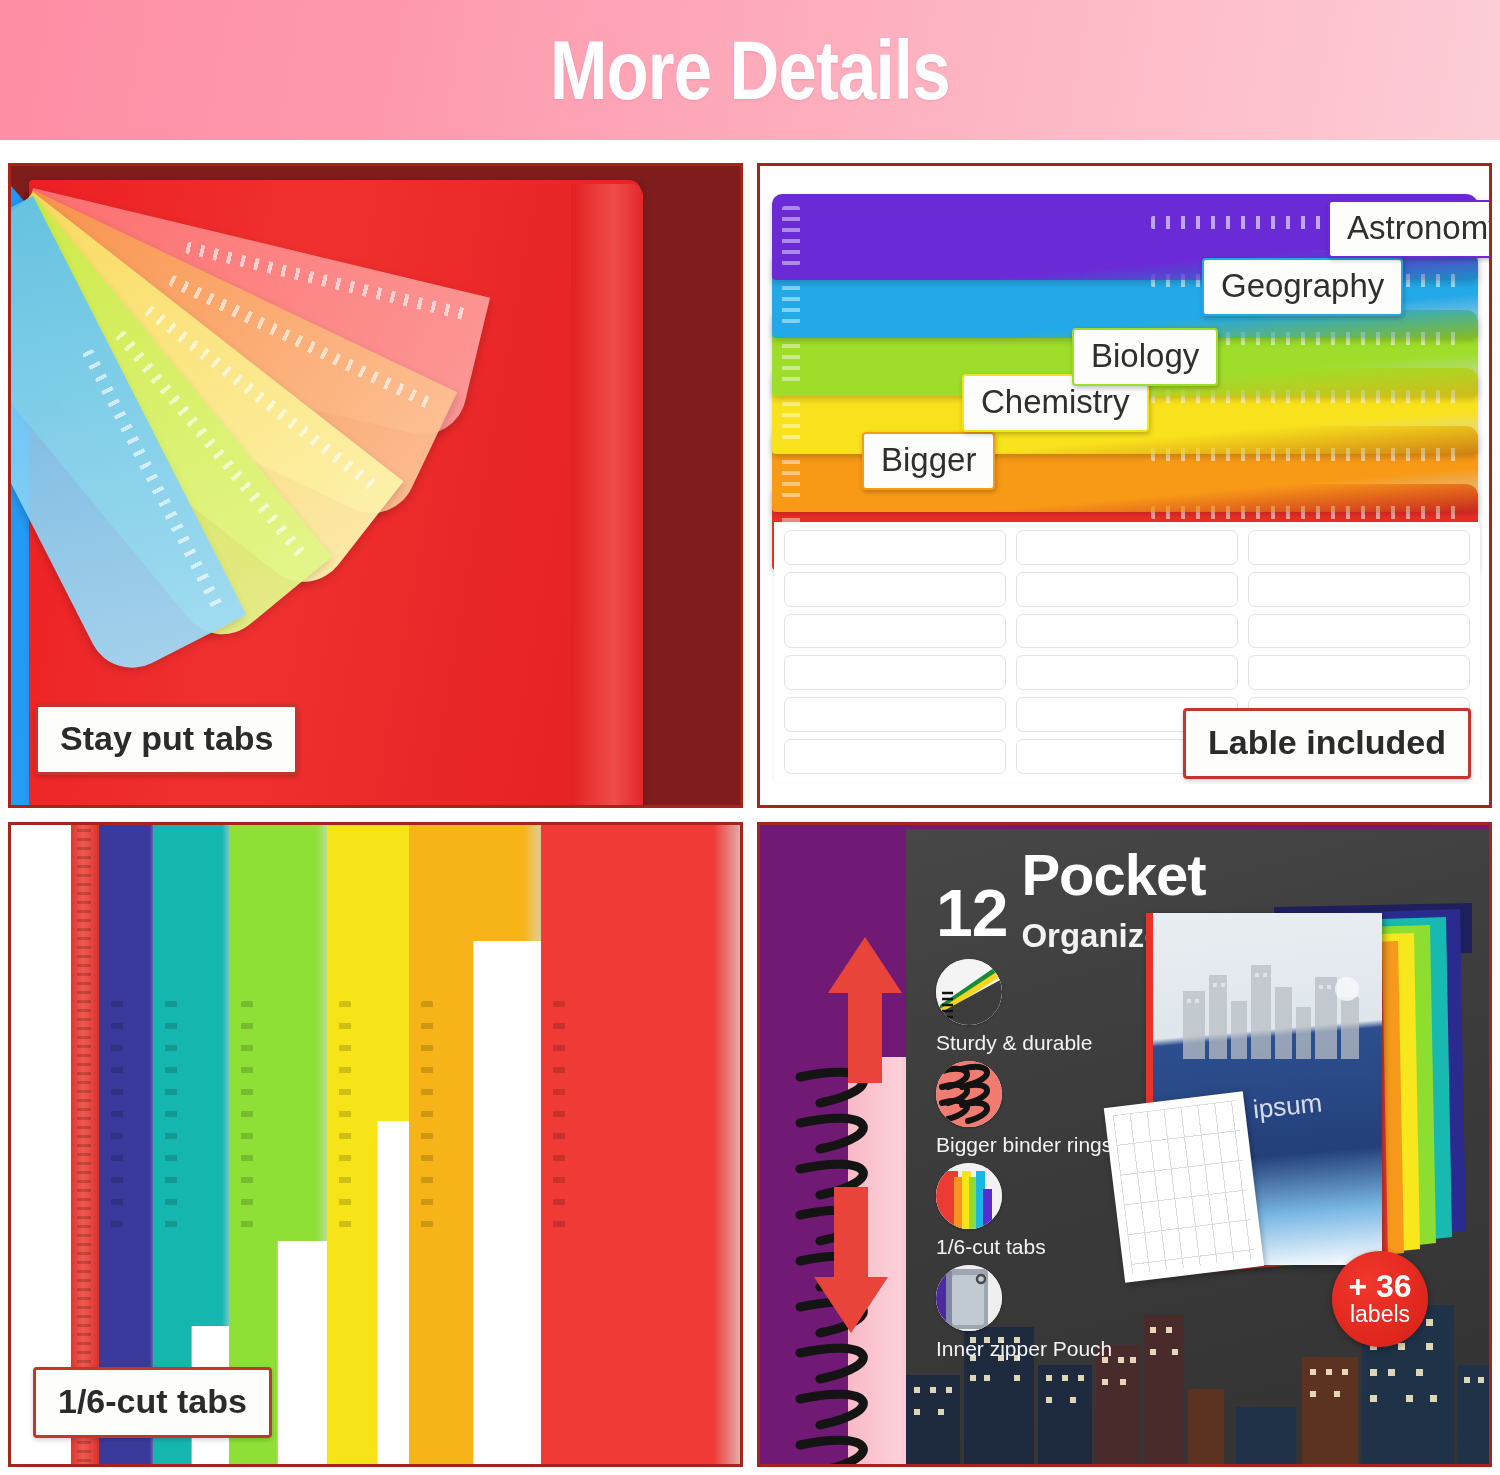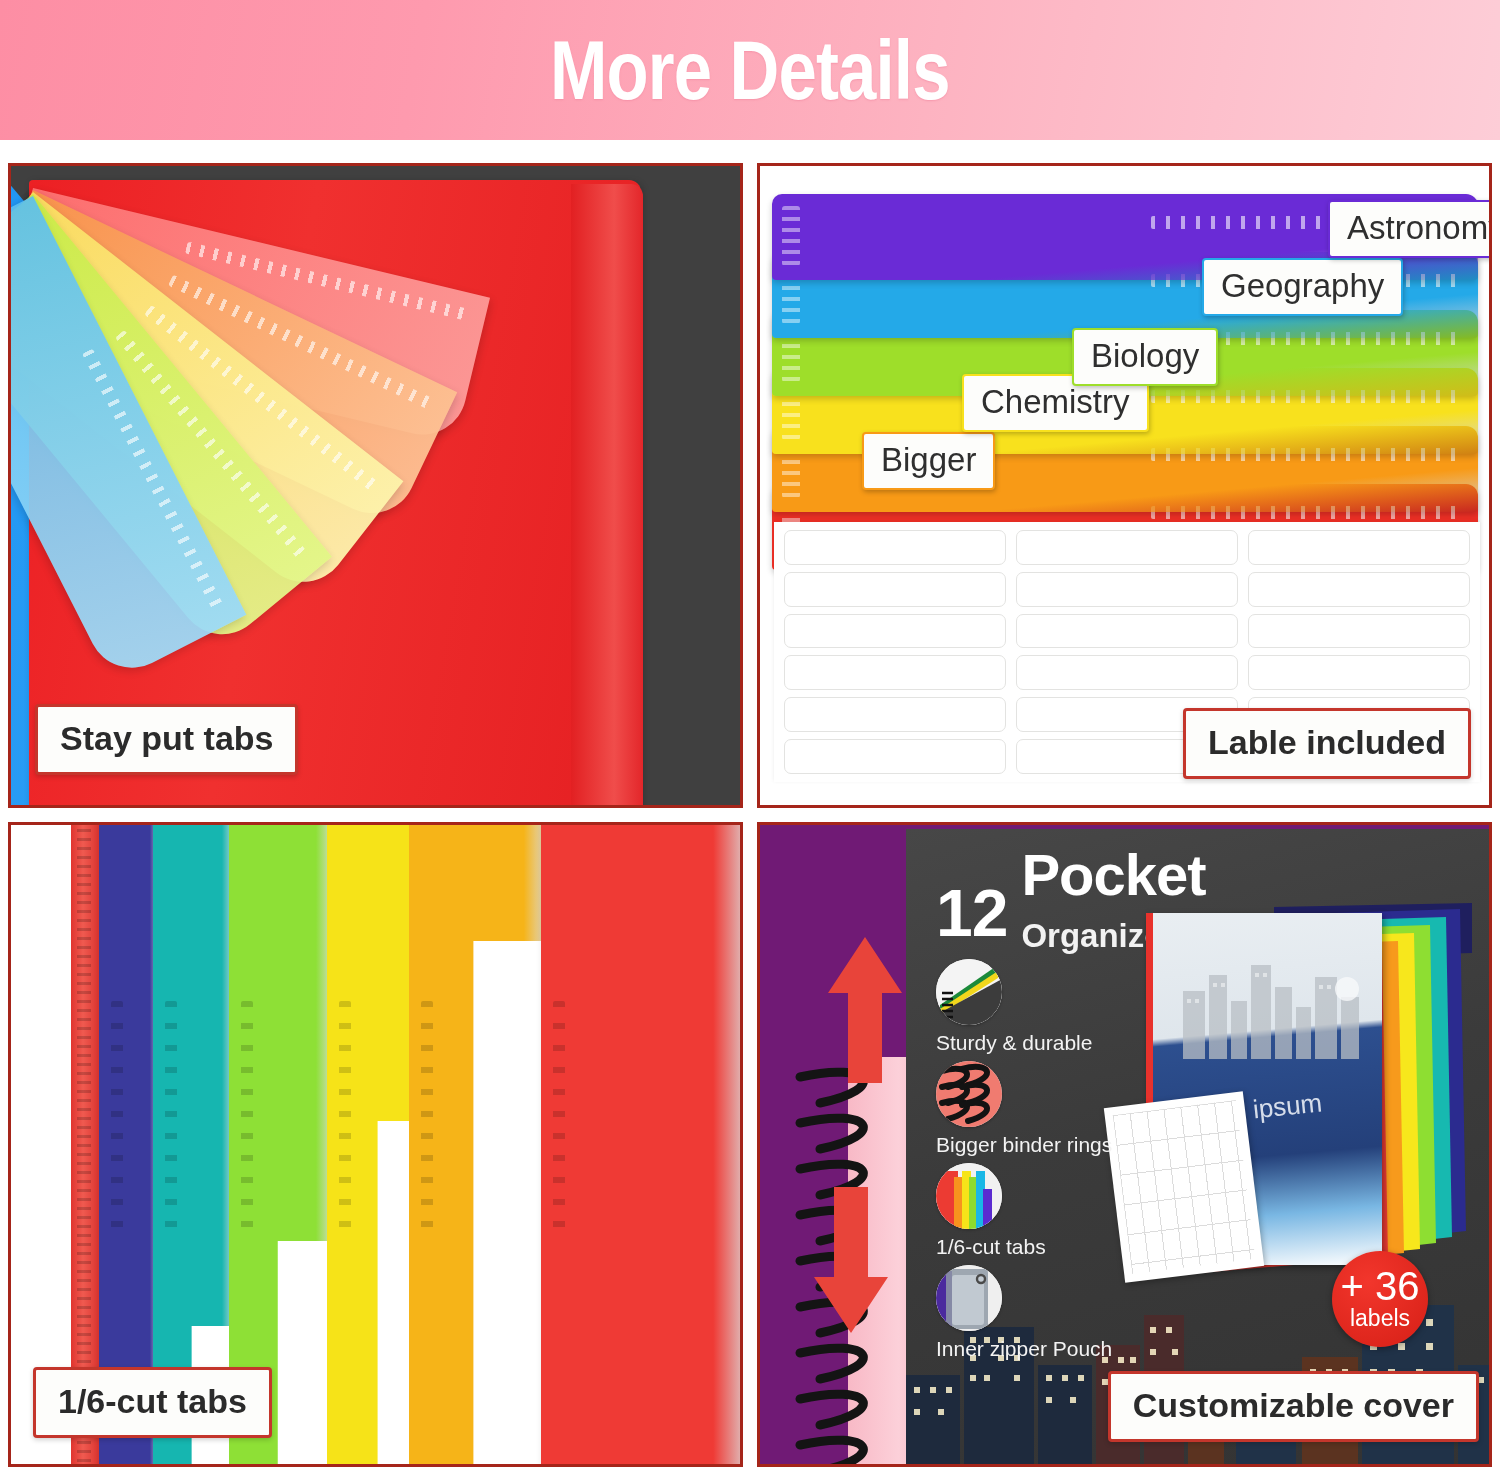--- a/index.html
+++ b/index.html
@@ -50,21 +50,21 @@
     border-radius: 4px;
     padding: 12px 22px 14px 22px;
     color: #2b2b2b;
     font-size: 34px;
     font-weight: bold;
     white-space: nowrap;
     box-shadow: 0 2px 5px rgba(0,0,0,0.18);
   }
 
   
-  .p1 { background: #404040; padding-left: 24px; }
+  .p1 { background: #7f1d1d; padding-left: 24px; }
   .p1 .blue-sheet {
     position: absolute; left: -10px; top: 8px; width: 560px; height: 660px;
     background: linear-gradient(115deg,#2196f3 0%, #2a9df4 45%, #1e8ae0 100%);
     clip-path: polygon(0 0, 100% 100%, 0 100%);
   }
   .p1 .red-folder {
     position: absolute; left: 18px; top: 14px; width: 612px; height: 650px;
     background: linear-gradient(100deg,#ec2024 0%,#f0302f 40%,#e51f22 100%);
     border-radius: 4px 12px 4px 4px;
     box-shadow: 2px 2px 7px rgba(0,0,0,0.22);
@@ -243,21 +243,21 @@
       repeating-linear-gradient(180deg, #dcdcdc 0 1px, transparent 1px 30px);
   }
   .badge36 {
     position: absolute; left: 200px; top: 358px; width: 96px; height: 96px;
     border-radius: 50%;
     background: radial-gradient(circle at 38% 32%, #f2362c, #d61f16);
     color: #fff; z-index: 40;
     display: flex; flex-direction: column; align-items: center; justify-content: center;
     box-shadow: 0 2px 6px rgba(0,0,0,0.35);
   }
-  .badge36 .b1 { font-size: 40px; font-weight: normal; line-height: 1; }
+  .badge36 .b1 { font-size: 32px; font-weight: bold; line-height: 1; }
   .badge36 .b2 { font-size: 23px; font-weight: normal; line-height: 1.1; }
   .skyline { position: absolute; left: 0; bottom: 0; width: 584px; height: 186px; z-index: 26; }
   .p4 .cap { right: 10px; bottom: 22px; z-index: 70; }
 </style>
 </head>
 <body>
 
 <div id="page">
 
   <div class="header">
@@ -588,17 +588,16 @@
               <rect x="510" y="90" width="7" height="7"></rect>
             <rect x="464" y="116" width="7" height="7"></rect>
               <rect x="500" y="116" width="7" height="7"></rect>
               <rect x="524" y="116" width="7" height="7"></rect>
             <rect x="558" y="98" width="6" height="6"></rect>
               <rect x="572" y="98" width="6" height="6"></rect>
           </g>
         </svg>
       </div>
 
-      <div class="caption cap">Customizable cover</div>
     </div>
 
   </div>
 </div>
 
 </body></html>

